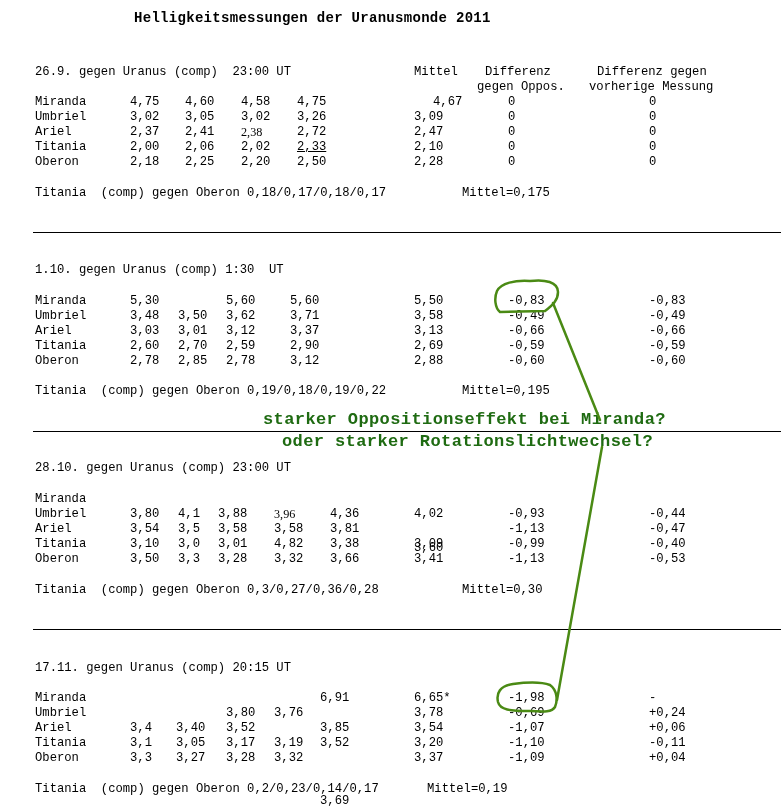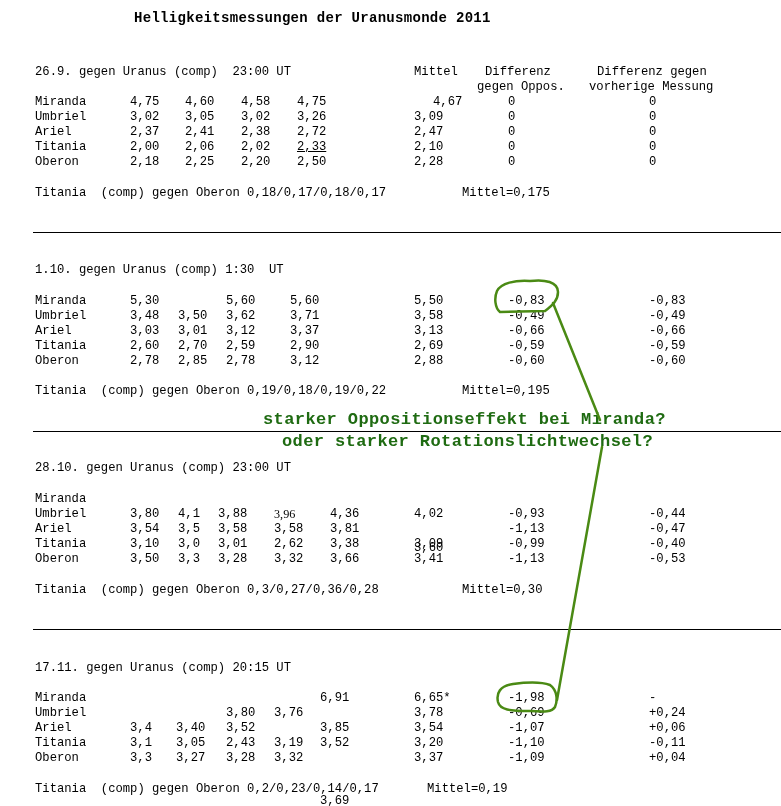--- a/index.html
+++ b/index.html
@@ -42,21 +42,21 @@
         <div class="abs t" style="left: 241px; top: 110px;">3,02</div>
         <div class="abs t" style="left: 297px; top: 110px;">3,26</div>
         <div class="abs t" style="left: 414px; top: 110px;">3,09</div>
         <div class="abs t" style="left: 508px; top: 110px;">0</div>
         <div class="abs t" style="left: 649px; top: 110px;">0</div>
       </div>
       <div>
         <div class="abs t" style="left: 35px; top: 125px;">Ariel</div>
         <div class="abs t" style="left: 130px; top: 125px;">2,37</div>
         <div class="abs t" style="left: 185px; top: 125px;">2,41</div>
-        <div class="abs t" style="left: 241px; top: 125px;">2,38</div>
+        <div class="abs t" style="left: 241px; top: 125px; font-family: Liberation Serif, serif;">2,38</div>
         <div class="abs t" style="left: 297px; top: 125px;">2,72</div>
         <div class="abs t" style="left: 414px; top: 125px;">2,47</div>
         <div class="abs t" style="left: 508px; top: 125px;">0</div>
         <div class="abs t" style="left: 649px; top: 125px;">0</div>
       </div>
       <div>
         <div class="abs t" style="left: 35px; top: 140px;">Titania</div>
         <div class="abs t" style="left: 130px; top: 140px;">2,00</div>
         <div class="abs t" style="left: 185px; top: 140px;">2,06</div>
         <div class="abs t" style="left: 241px; top: 140px;">2,02</div>
@@ -174,21 +174,21 @@
         <div class="abs t" style="left: 330px; top: 522px;">3,81</div>
         <div class="abs t" style="left: 414px; top: 541px; text-align: right;">3,60</div>
         <div class="abs t" style="left: 508px; top: 522px;">-1,13</div>
         <div class="abs t" style="left: 649px; top: 522px;">-0,47</div>
       </div>
       <div>
         <div class="abs t" style="left: 35px; top: 537px;">Titania</div>
         <div class="abs t" style="left: 130px; top: 537px;">3,10</div>
         <div class="abs t" style="left: 178px; top: 537px;">3,0</div>
         <div class="abs t" style="left: 218px; top: 537px;">3,01</div>
-        <div class="abs t" style="left: 274px; top: 537px;">2,62</div>
+        <div class="abs t" style="left: 274px; top: 537px;">4,82</div>
         <div class="abs t" style="left: 330px; top: 537px;">3,38</div>
         <div class="abs t" style="left: 414px; top: 537px;">3,09</div>
         <div class="abs t" style="left: 508px; top: 537px;">-0,99</div>
         <div class="abs t" style="left: 649px; top: 537px;">-0,40</div>
       </div>
       <div>
         <div class="abs t" style="left: 35px; top: 552px;">Oberon</div>
         <div class="abs t" style="left: 130px; top: 552px;">3,50</div>
         <div class="abs t" style="left: 178px; top: 552px;">3,3</div>
         <div class="abs t" style="left: 218px; top: 552px;">3,28</div>
@@ -237,21 +237,21 @@
         <div class="abs t" style="left: 274px; top: 721px;"></div>
         <div class="abs t" style="left: 320px; top: 721px;">3,85</div>
         <div class="abs t" style="left: 414px; top: 721px;">3,54</div>
         <div class="abs t" style="left: 508px; top: 721px;">-1,07</div>
         <div class="abs t" style="left: 649px; top: 721px;">+0,06</div>
       </div>
       <div>
         <div class="abs t" style="left: 35px; top: 736px;">Titania</div>
         <div class="abs t" style="left: 130px; top: 736px;">3,1</div>
         <div class="abs t" style="left: 176px; top: 736px;">3,05</div>
-        <div class="abs t" style="left: 226px; top: 736px;">2,43</div>
+        <div class="abs t" style="left: 226px; top: 736px;">3,17</div>
         <div class="abs t" style="left: 274px; top: 736px;">3,19</div>
         <div class="abs t" style="left: 320px; top: 736px;">3,52</div>
         <div class="abs t" style="left: 414px; top: 736px;">3,20</div>
         <div class="abs t" style="left: 508px; top: 736px;">-1,10</div>
         <div class="abs t" style="left: 649px; top: 736px;">-0,11</div>
       </div>
       <div>
         <div class="abs t" style="left: 35px; top: 751px;">Oberon</div>
         <div class="abs t" style="left: 130px; top: 751px;">3,3</div>
         <div class="abs t" style="left: 176px; top: 751px;">3,27</div>

